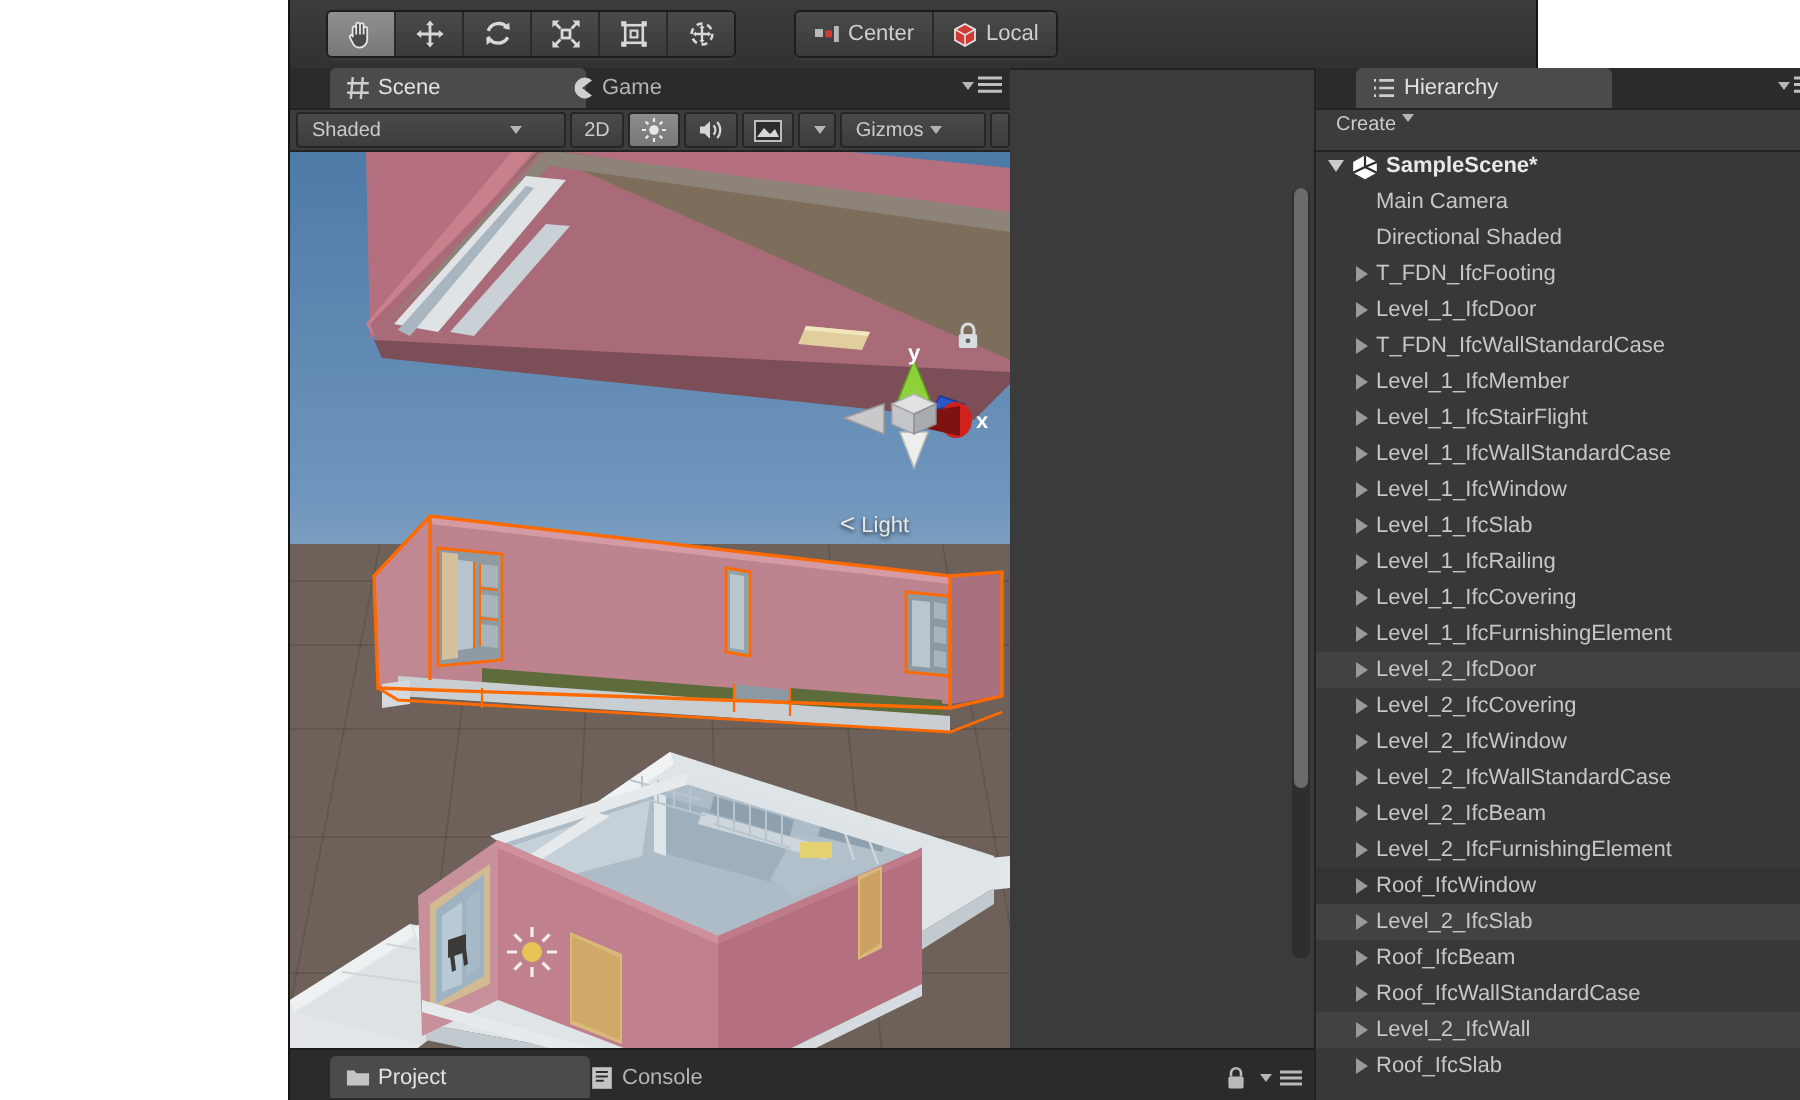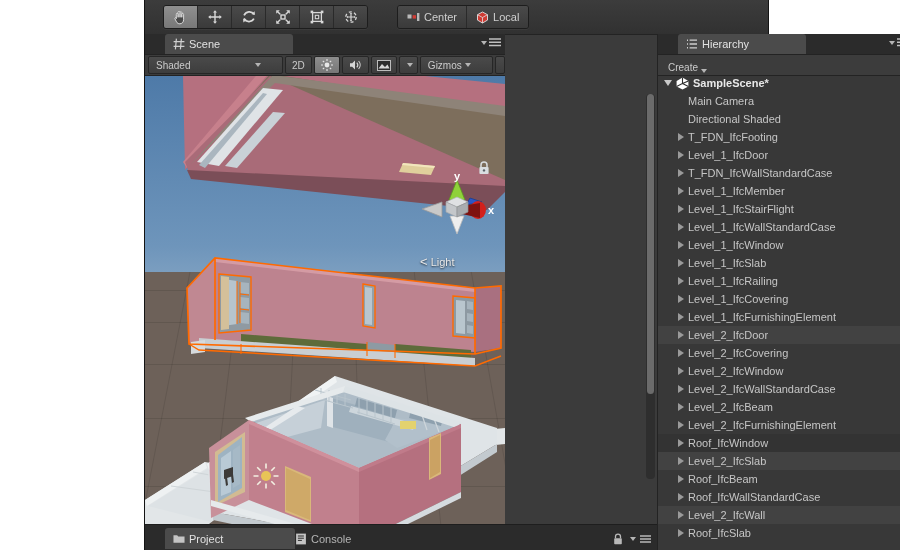--- a/index.html
+++ b/index.html
@@ -107,21 +107,21 @@
   
   #hierarchy{
     position:absolute;left:512px;top:34px;width:111px;height:516px;
     width:256px;background:#383838;border-left:1px solid #232323;
   }
   #h-toolbar{
     height:20px;background:#3c3c3c;border-bottom:1px solid #232323;
     display:flex;align-items:center;padding-left:4px;
   }
   #create-btn{
-    height:16px;display:flex;align-items:flex-end;padding:0 5px 0 6px;
+    height:16px;display:flex;align-items:flex-start;padding:0 5px 0 6px;
     color:#cbcbcb;font-size:10px;cursor:pointer;
   }
   #h-list{position:absolute;left:0;top:40px;width:256px;height:510px;overflow:hidden;}
   .hrow{
     position:relative;height:18px;display:flex;align-items:center;
     font-size:11px;color:#c6c6c6;white-space:nowrap;cursor:pointer;
   }
   .hrow.alt{background:#424242;}
   .hrow.dark{background:#333333;}
   .hrow.scene{color:#e8e8e8;font-weight:bold;}
@@ -215,20 +215,26 @@
   </div>
 
   <div id="scene-panel">
 
     <div class="tabstrip">
       <div class="tab active" style="left:0;width:108px;">
         <svg class="ticon" viewBox="0 0 12 12">
           <path d="M3.4 0.6 2.4 11.4M8.4 0.6 7.4 11.4M0.6 3.6h10.8M0.6 8.4h10.8" stroke="#cfcfcf" stroke-width="1.2" fill="none"></path>
         </svg>
         <span>Scene</span>
+      </div>
+      <div class="tab" style="left:112px;width:100px;">
+        <svg class="ticon" viewBox="0 0 12 12">
+          <path d="M11 2.2A5.2 5.2 0 1 0 11 9.8L6 6z" fill="#cfcfcf"></path>
+        </svg>
+        <span>Game</span>
       </div>
       <div style="position:absolute;right:4px;top:4px;display:flex;align-items:center;gap:2px;">
         <div class="caret"></div>
         <svg width="12" height="10" viewBox="0 0 12 10">
           <path d="M0 1h12M0 4.3h12M0 7.6h12" stroke="#c0c0c0" stroke-width="1.5"></path>
         </svg>
       </div>
     </div>
 
     <div id="scene-toolbar">

